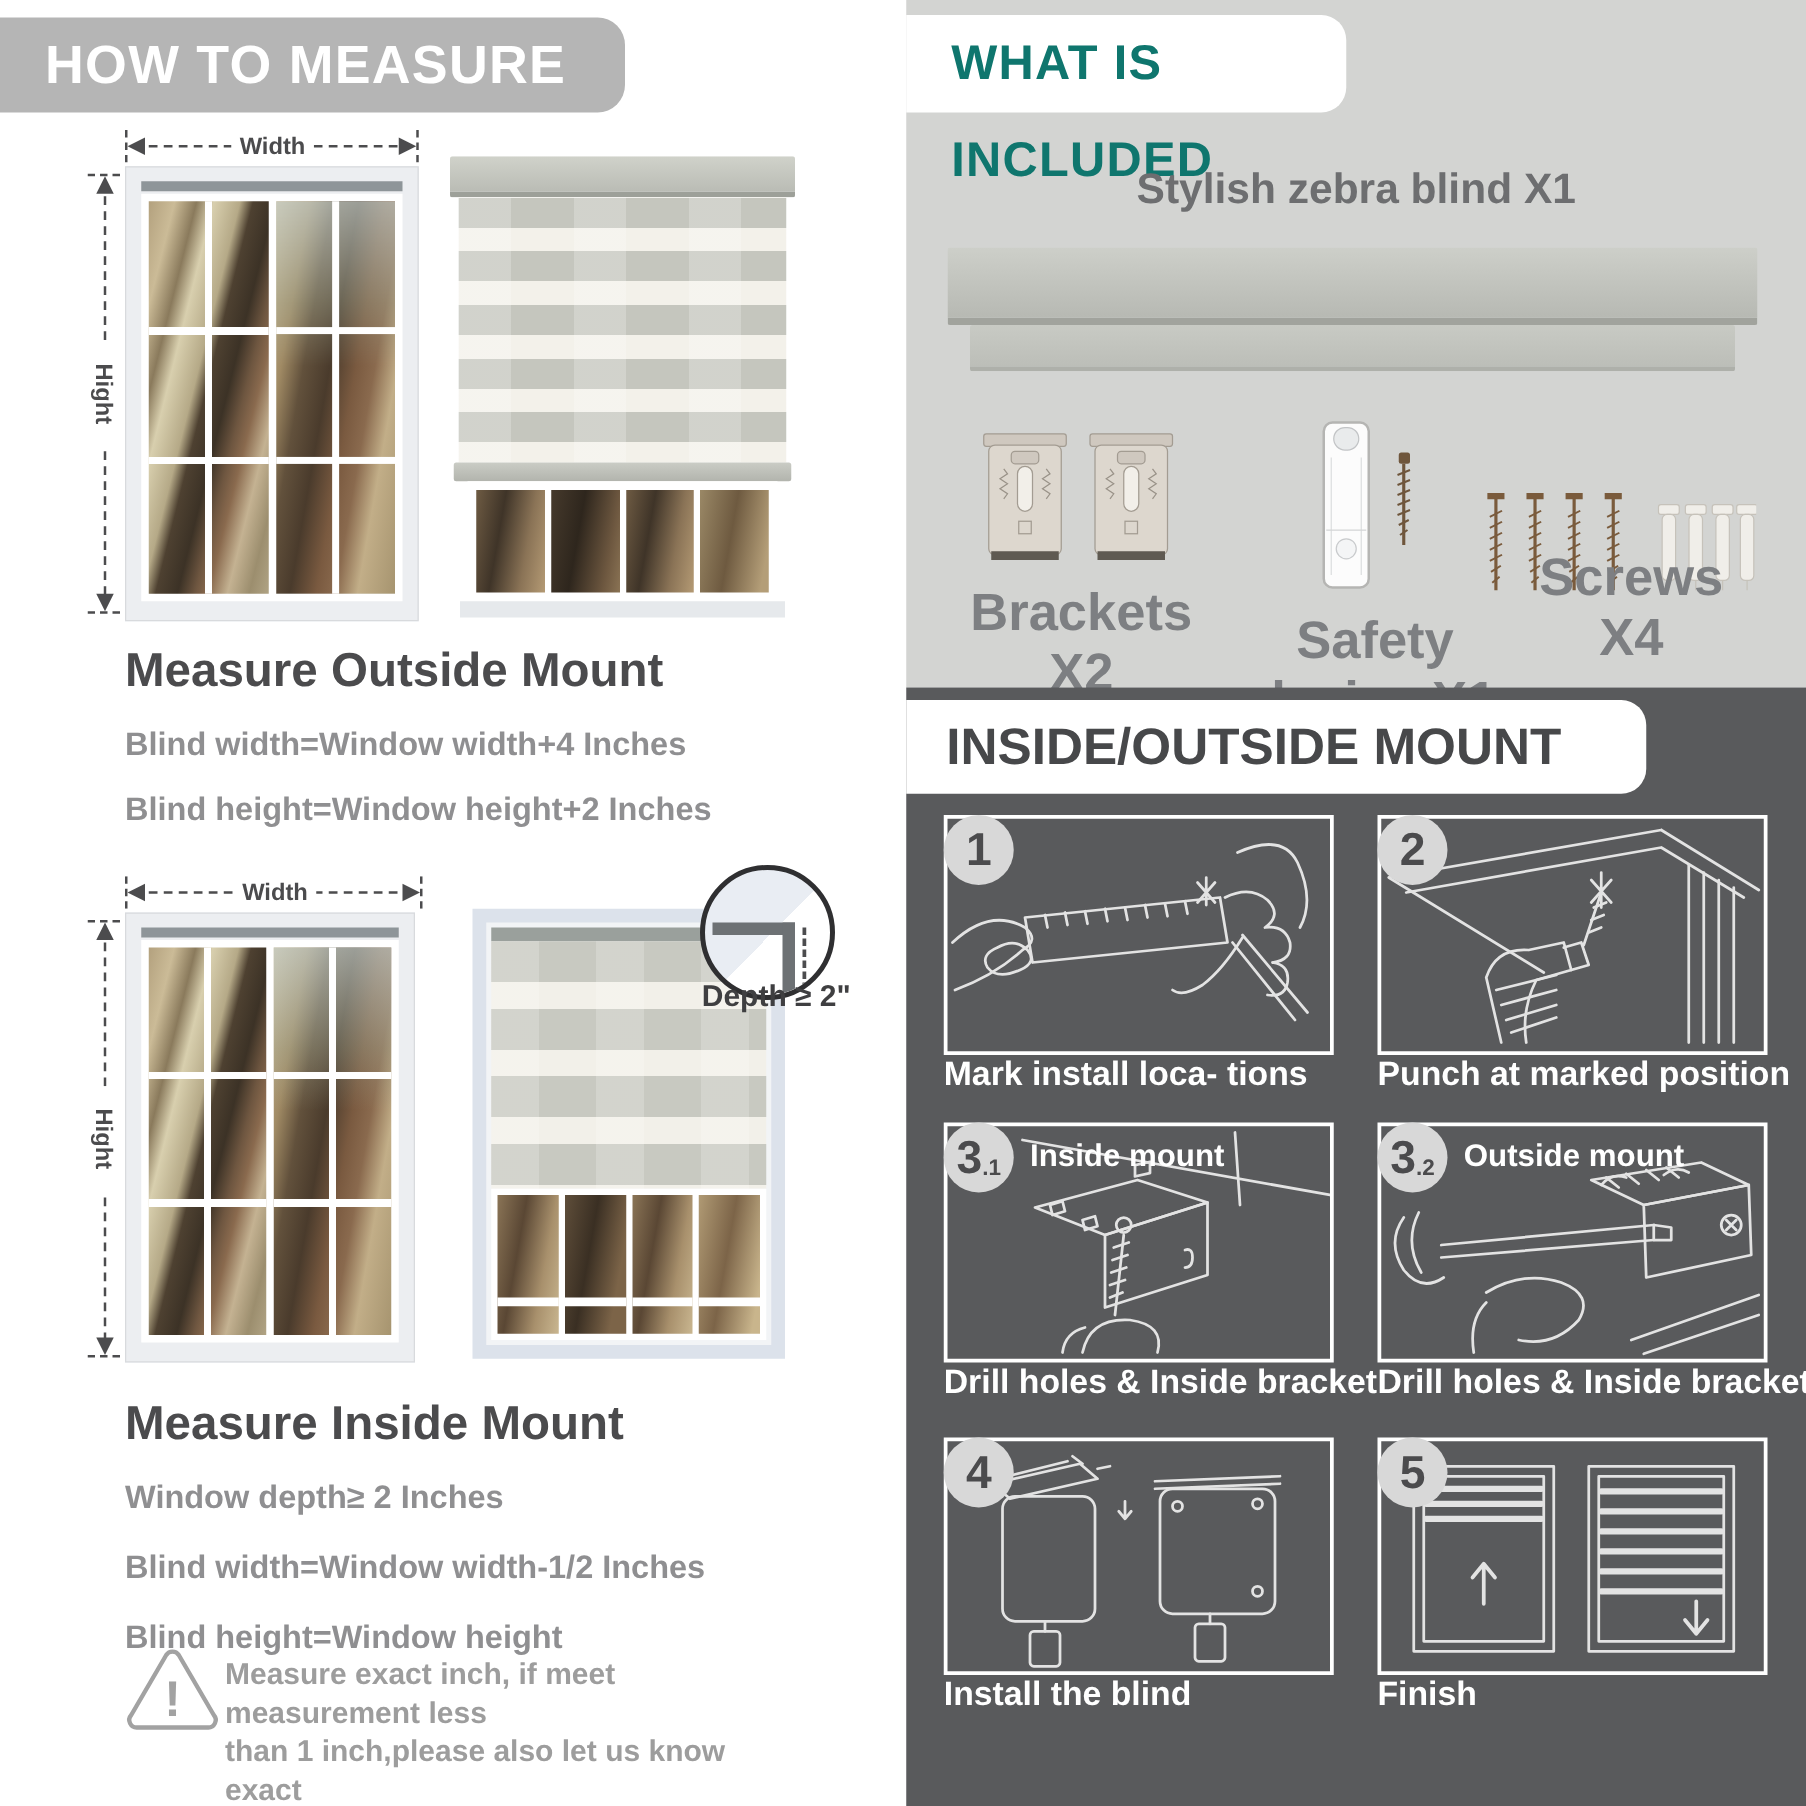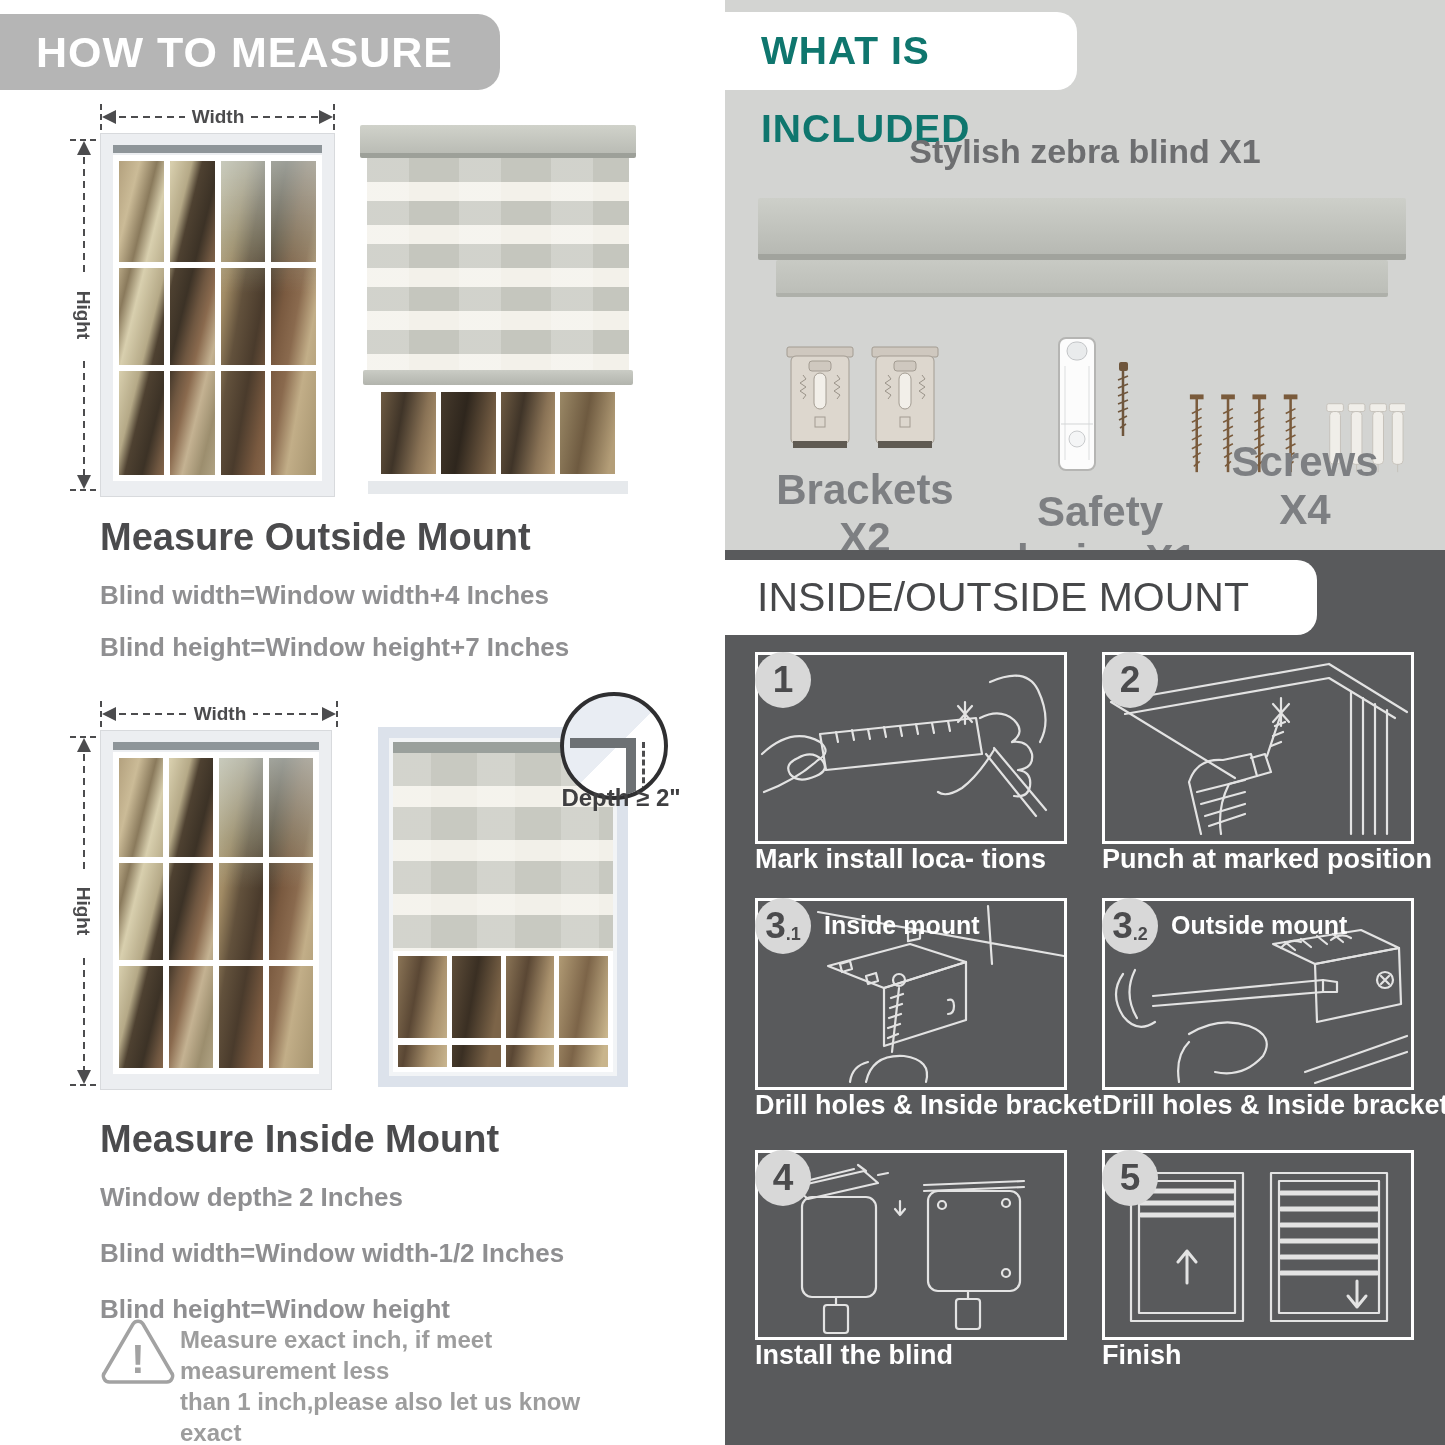--- a/index.html
+++ b/index.html
@@ -70,21 +70,21 @@
     color:#0f766e;font-weight:bold;font-size:39px;line-height:78px;padding-left:36px;box-sizing:border-box;letter-spacing:1px;}
   .stylish{left:725px;top:132px;width:720px;text-align:center;color:#6d6e70;font-weight:bold;font-size:34px;}
   .rail-main{left:758px;top:198px;width:648px;height:56px;background:linear-gradient(#cdcfc9,#b7b9b3);
     border-bottom:6px solid #a1a39d;border-radius:2px;}
   .rail-sub{left:776px;top:260px;width:612px;height:33px;background:linear-gradient(#c8cac4,#bcbeb8);
     border-bottom:4px solid #aeb0aa;border-radius:2px;}
   .item-label{color:#7d7f82;font-weight:bold;font-size:42px;text-align:center;}
 
   .panel-dark{left:725px;top:550px;width:720px;height:895px;background:#595a5c;}
   .iom-box{left:725px;top:560px;width:592px;height:75px;background:#fff;border-radius:0 20px 20px 0;
-    color:#47484a;font-weight:normal;font-size:41px;line-height:75px;padding-left:32px;box-sizing:border-box;}
+    color:#47484a;font-weight:bold;font-size:41px;line-height:75px;padding-left:32px;box-sizing:border-box;}
 
   .step{position:absolute;width:312px;}
   .tile{height:186px;border:3px solid #fff;position:relative;box-sizing:content-box;}
   .badge{position:absolute;top:-3px;left:-3px;width:56px;height:56px;border-radius:50%;background:#d8d8d8;
     color:#4b4b4d;font-weight:bold;font-size:37px;display:flex;align-items:center;justify-content:center;z-index:2;}
   .badge .sub{font-size:18px;margin-top:16px;}
   .tile-title{position:absolute;left:66px;top:10px;color:#fff;font-weight:bold;font-size:25px;z-index:2;}
   .cap{color:#fff;font-weight:bold;font-size:27px;white-space:nowrap;}
   svg.illus{position:absolute;left:0;top:0;width:100%;height:100%;}
   .lineart{stroke:#e3e3e3;stroke-width:2.2;fill:none;stroke-linecap:round;stroke-linejoin:round;}
@@ -138,21 +138,21 @@
           <div class="p"></div>
           <div class="p"></div>
           <div class="p"></div>
       </div>
     </div>
     <div class="sill" style="margin:0 8px;height:13px;"></div>
   </div>
 
   <div class="abs h-dark" style="left:100px;top:516px;">Measure Outside Mount</div>
   <div class="abs l-gray" style="left:100px;top:580px;">Blind width=Window width+4 Inches</div>
-  <div class="abs l-gray" style="left:100px;top:632px;">Blind height=Window height+7 Inches</div>
+  <div class="abs l-gray" style="left:100px;top:632px;">Blind height=Window height+2 Inches</div>
 
   <svg class="abs" style="left:95px;top:701px;" width="248" height="26" viewBox="0 0 248 26">
     <g stroke="#4c4c4e" stroke-width="2" fill="none">
       <line x1="6" y1="0" x2="6" y2="26" stroke-dasharray="6 4"></line>
       <line x1="242" y1="0" x2="242" y2="26" stroke-dasharray="6 4"></line>
       <line x1="12" y1="13" x2="236" y2="13" stroke-dasharray="7 5"></line>
     </g>
     <polygon points="7,13 21,6 21,20" fill="#4c4c4e"></polygon>
     <polygon points="241,13 227,6 227,20" fill="#4c4c4e"></polygon>
     <rect x="92" y="0" width="66" height="26" fill="#ffffff"></rect>

